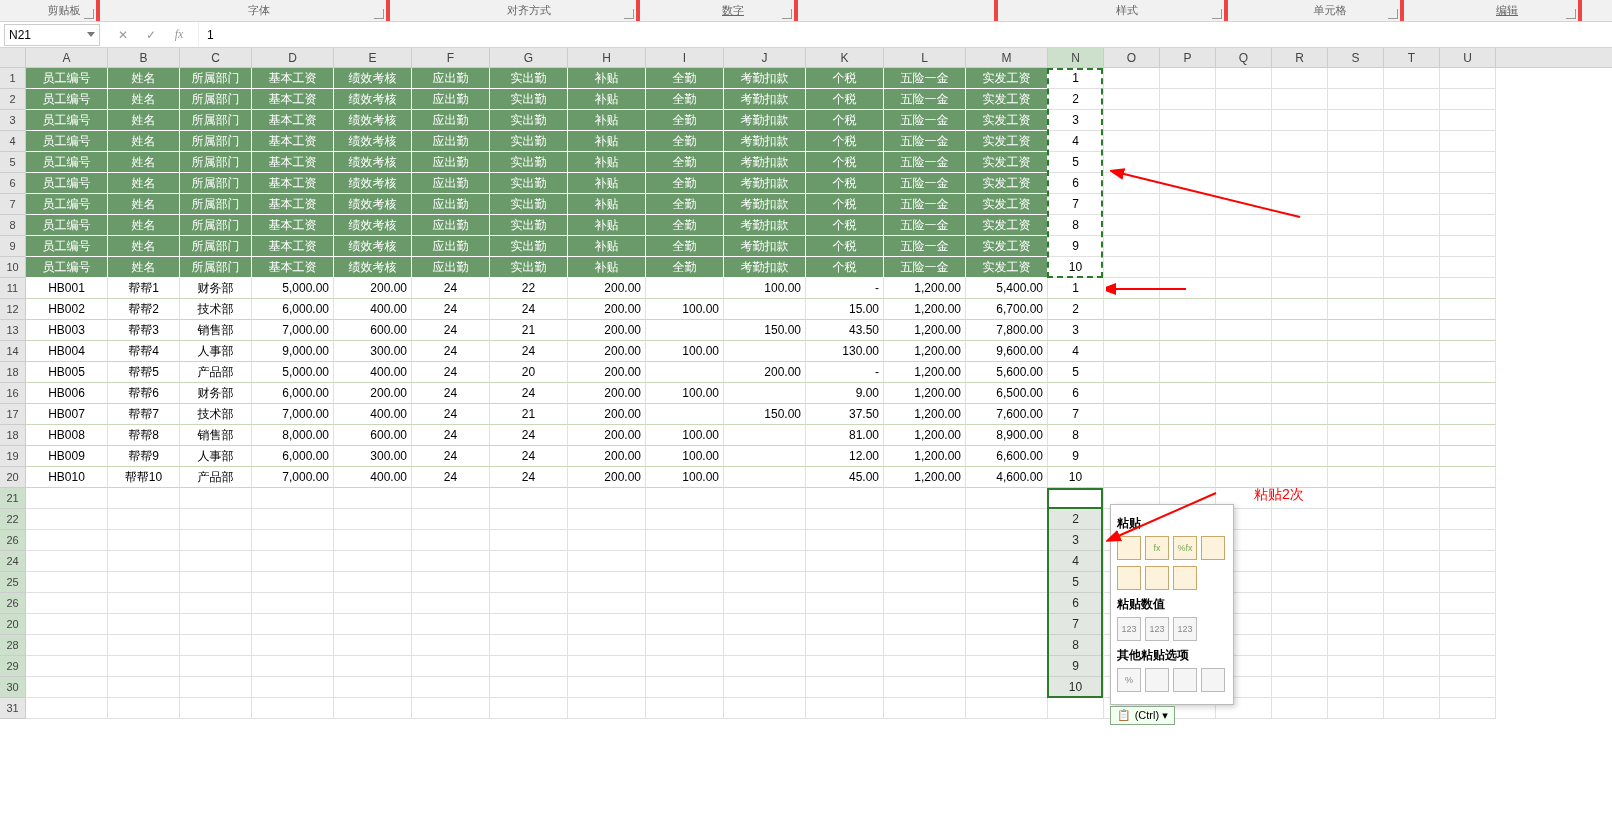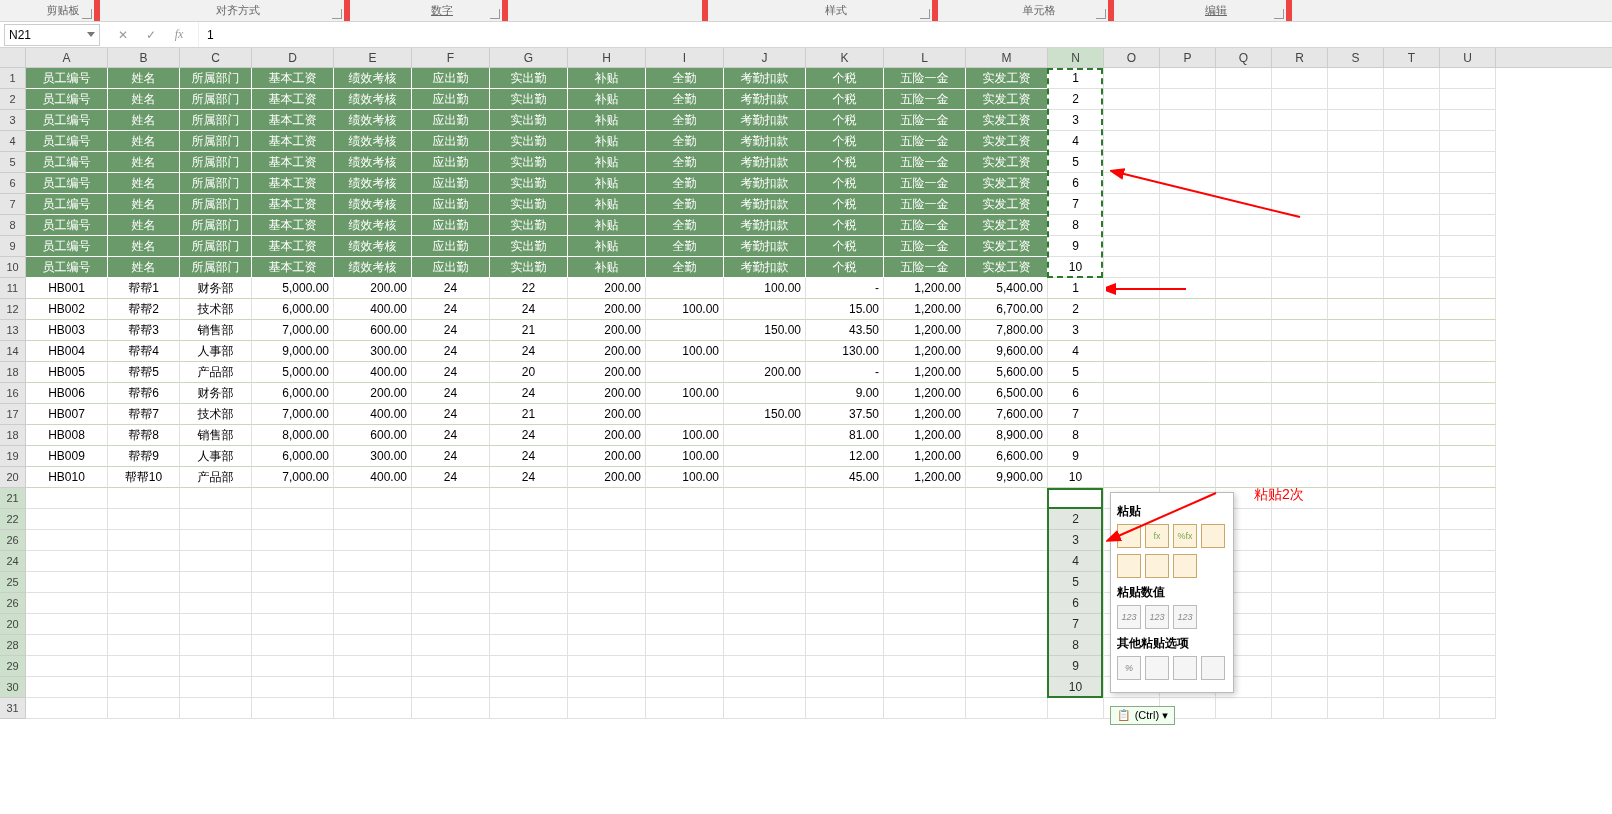--- a/index.html
+++ b/index.html
@@ -1,20 +1,20 @@
 <!DOCTYPE html>
 <html><head>
 <meta charset="utf-8">
 <style>
 * { box-sizing: border-box; margin: 0; padding: 0; }
 body { font-family: "Microsoft YaHei", Arial, sans-serif; font-size: 12px; background: #fff; overflow: hidden; position: relative; width: 1612px; height: 814px; }
 
 
 .ribbon-groups { height: 22px; border-bottom: 1px solid #d4d4d4; display: flex; background: #f1f1f1; font-size: 11px; color: #666; }
-.ribbon-group { border-right: 6px solid #ef4444; display: flex; align-items: center; justify-content: center; position: relative; padding-left: 32px; }
+.ribbon-group { border-right: 4px solid #ef4444; display: flex; align-items: center; justify-content: center; position: relative; padding-left: 32px; }
 .ribbon-group .launcher { position: absolute; right: 2px; bottom: 2px; width: 10px; height: 10px; border: 1px solid #999; border-top: none; border-left: none; }
 
 
 .formula-bar { height: 26px; border-bottom: 1px solid #d4d4d4; display: flex; align-items: center; background: #fff; }
 .name-box { width: 96px; height: 22px; border: 1px solid #ccc; margin: 0 4px; display: flex; align-items: center; padding: 0 4px; justify-content: space-between; }
 .name-box .dd { width: 0; height: 0; border-left: 4px solid transparent; border-right: 4px solid transparent; border-top: 5px solid #777; }
 .fb-btns { display: flex; gap: 10px; padding: 0 10px; color: #999; align-items: center; }
 .fb-btn { width: 18px; text-align: center; }
 .fx { font-style: italic; font-family: serif; }
 .formula-input { flex: 1; padding: 0 8px; border-left: 1px solid #eee; height: 100%; display: flex; align-items: center; }
@@ -48,36 +48,40 @@
 
 .selfill { position: absolute; background: rgba(140,160,140,0.25); border: 2px solid #2a7a2a; pointer-events: none; }
 
 .active-cell { position: absolute; border: 2px solid #2a7a2a; background: #fff; pointer-events: none; }
 
 
 .paste-pop { position: absolute; width: 124px; background: #fff; border: 1px solid #bbb; box-shadow: 2px 2px 6px rgba(0,0,0,0.2); padding: 6px; font-size: 12px; }
 .paste-pop .sect { font-weight: bold; margin: 4px 0 4px 0; }
 .paste-pop .icons { display: flex; flex-wrap: wrap; gap: 4px; margin-bottom: 6px; }
 .paste-pop .picon { width: 24px; height: 24px; border: 1px solid #c9a86a; background: #fdf3dc; display: flex; align-items: center; justify-content: center; font-size: 9px; color: #7a5; }
-.paste-pop .picon.gray { border-color: #bbb; background: #f5f5f5; color: #888; font-style: italic; }
+.paste-pop .picon.gray { border-color: #bbb; background: #f5f5f5; color: #888; }
 
 
 .ctrl-tag { position: absolute; border: 1px solid #8a8; background: #f2fff0; padding: 2px 6px; font-size: 11px; display: flex; align-items: center; gap: 4px; }
 
 
 .anno { position: absolute; color: #f00; font-size: 14px; pointer-events: none; }
 .arrow-svg { position: absolute; pointer-events: none; }
 
 </style>
 </head>
 <body>
 
 <div class="ribbon-groups" id="ribbon-groups">
     <div class="ribbon-group" style="width: 100px;">
       <span>剪贴板</span>
+      <span class="launcher"></span>
+    </div>
+    <div class="ribbon-group" style="width: 290px;">
+      <span>字体</span>
       <span class="launcher"></span>
     </div>
     <div class="ribbon-group" style="width: 250px;">
       <span>对齐方式</span>
       <span class="launcher"></span>
     </div>
     <div class="ribbon-group" style="width: 158px; text-decoration: underline;">
       <span>数字</span>
       <span class="launcher"></span>
     </div>
@@ -603,21 +607,21 @@
         <div class="cell cC datarow ctr">产品部</div>
         <div class="cell cD datarow num">7,000.00</div>
         <div class="cell cE datarow num">400.00</div>
         <div class="cell cF datarow ctr">24</div>
         <div class="cell cG datarow ctr">24</div>
         <div class="cell cH datarow num">200.00</div>
         <div class="cell cI datarow num">100.00</div>
         <div class="cell cJ datarow num"></div>
         <div class="cell cK datarow num">45.00</div>
         <div class="cell cL datarow num">1,200.00</div>
-        <div class="cell cM datarow num">9,900.00</div>
+        <div class="cell cM datarow num">4,600.00</div>
         <div class="cell cN datarow ctr">10</div>
         <div class="cell cO datarow"></div>
         <div class="cell cP datarow"></div>
         <div class="cell cQ datarow"></div>
         <div class="cell cR datarow"></div>
         <div class="cell cS datarow"></div>
         <div class="cell cT datarow"></div>
         <div class="cell cU datarow"></div>
       </div>
       <div class="row">
@@ -885,21 +889,21 @@
         <div class="cell cU"></div>
       </div>
     </div>
 
   <div class="marquee" id="marquee" style="left: 1047px; top: 20px; width: 56px; height: 210px;"></div>
 
   <div class="selfill" id="selfill" style="left: 1047px; top: 440px; width: 56px; height: 210px;"></div>
   <div class="active-cell" id="activecell" style="left: 1047px; top: 440px; width: 56px; height: 21px;"></div>
 </div>
 
-<div class="paste-pop" id="paste-pop" style="left: 1110px; top: 492px; position: absolute;">
+<div class="paste-pop" id="paste-pop" style="left: 1110px; top: 504px; position: absolute;">
   <div class="sect">粘贴</div>
   <div class="icons" id="picons1">
       <div class="picon"></div>
       <div class="picon">fx</div>
       <div class="picon">%fx</div>
       <div class="picon"></div>
     </div>
   <div class="icons" id="picons1b">
       <div class="picon"></div>
       <div class="picon"></div>

